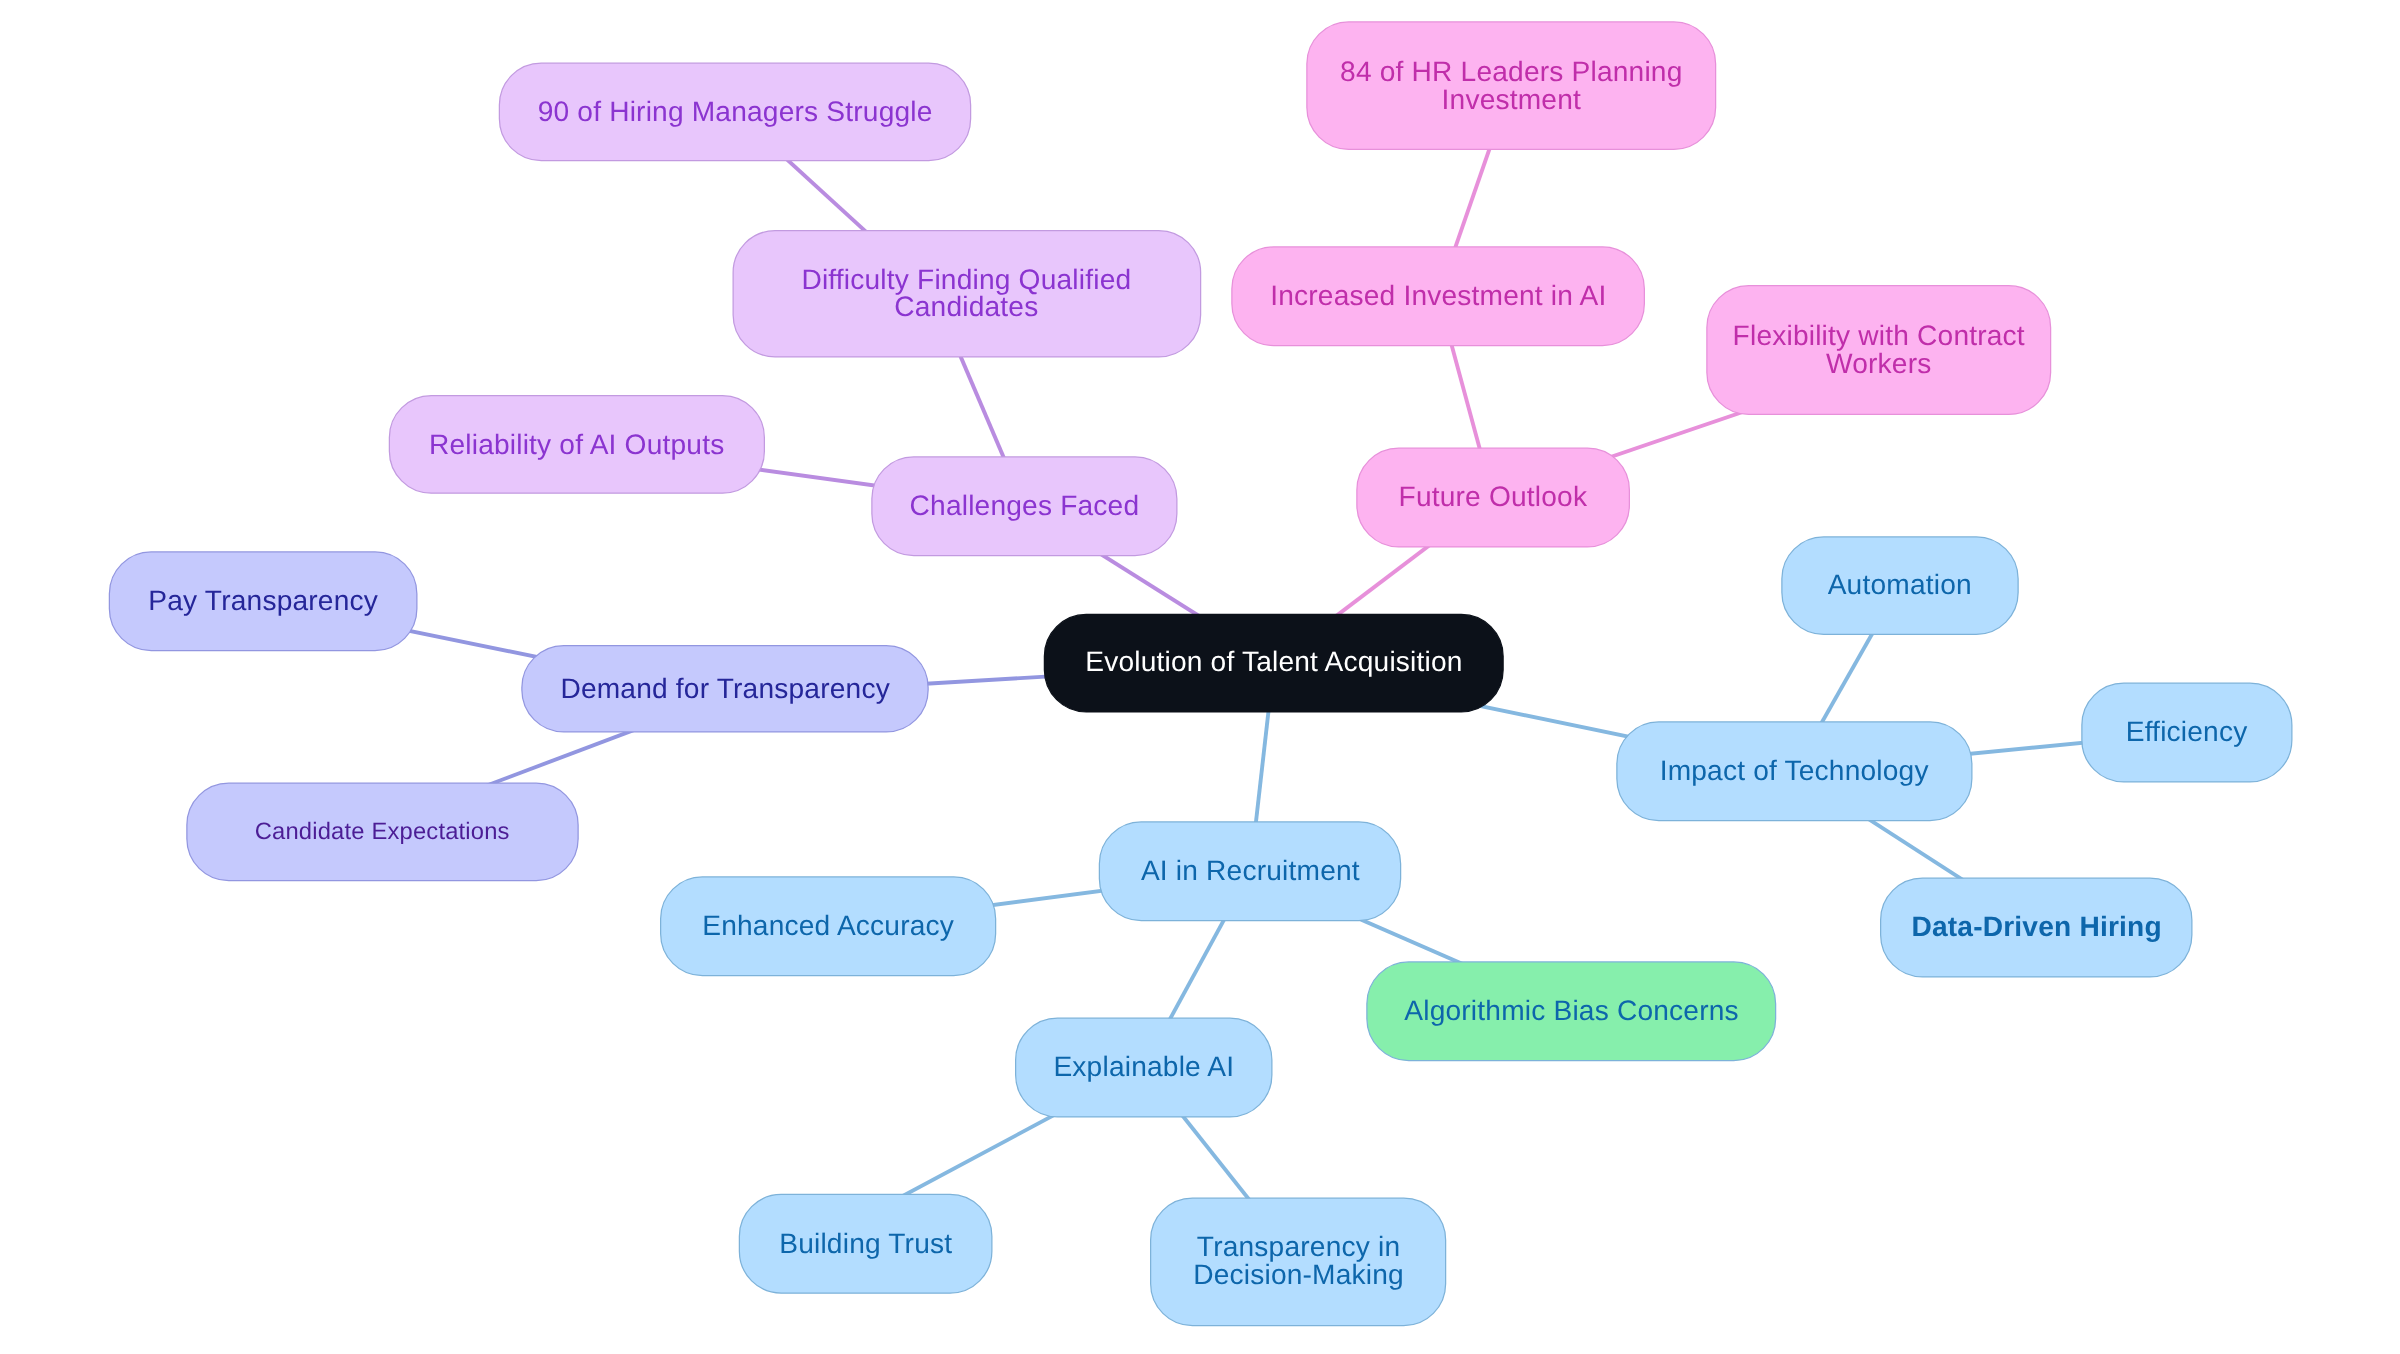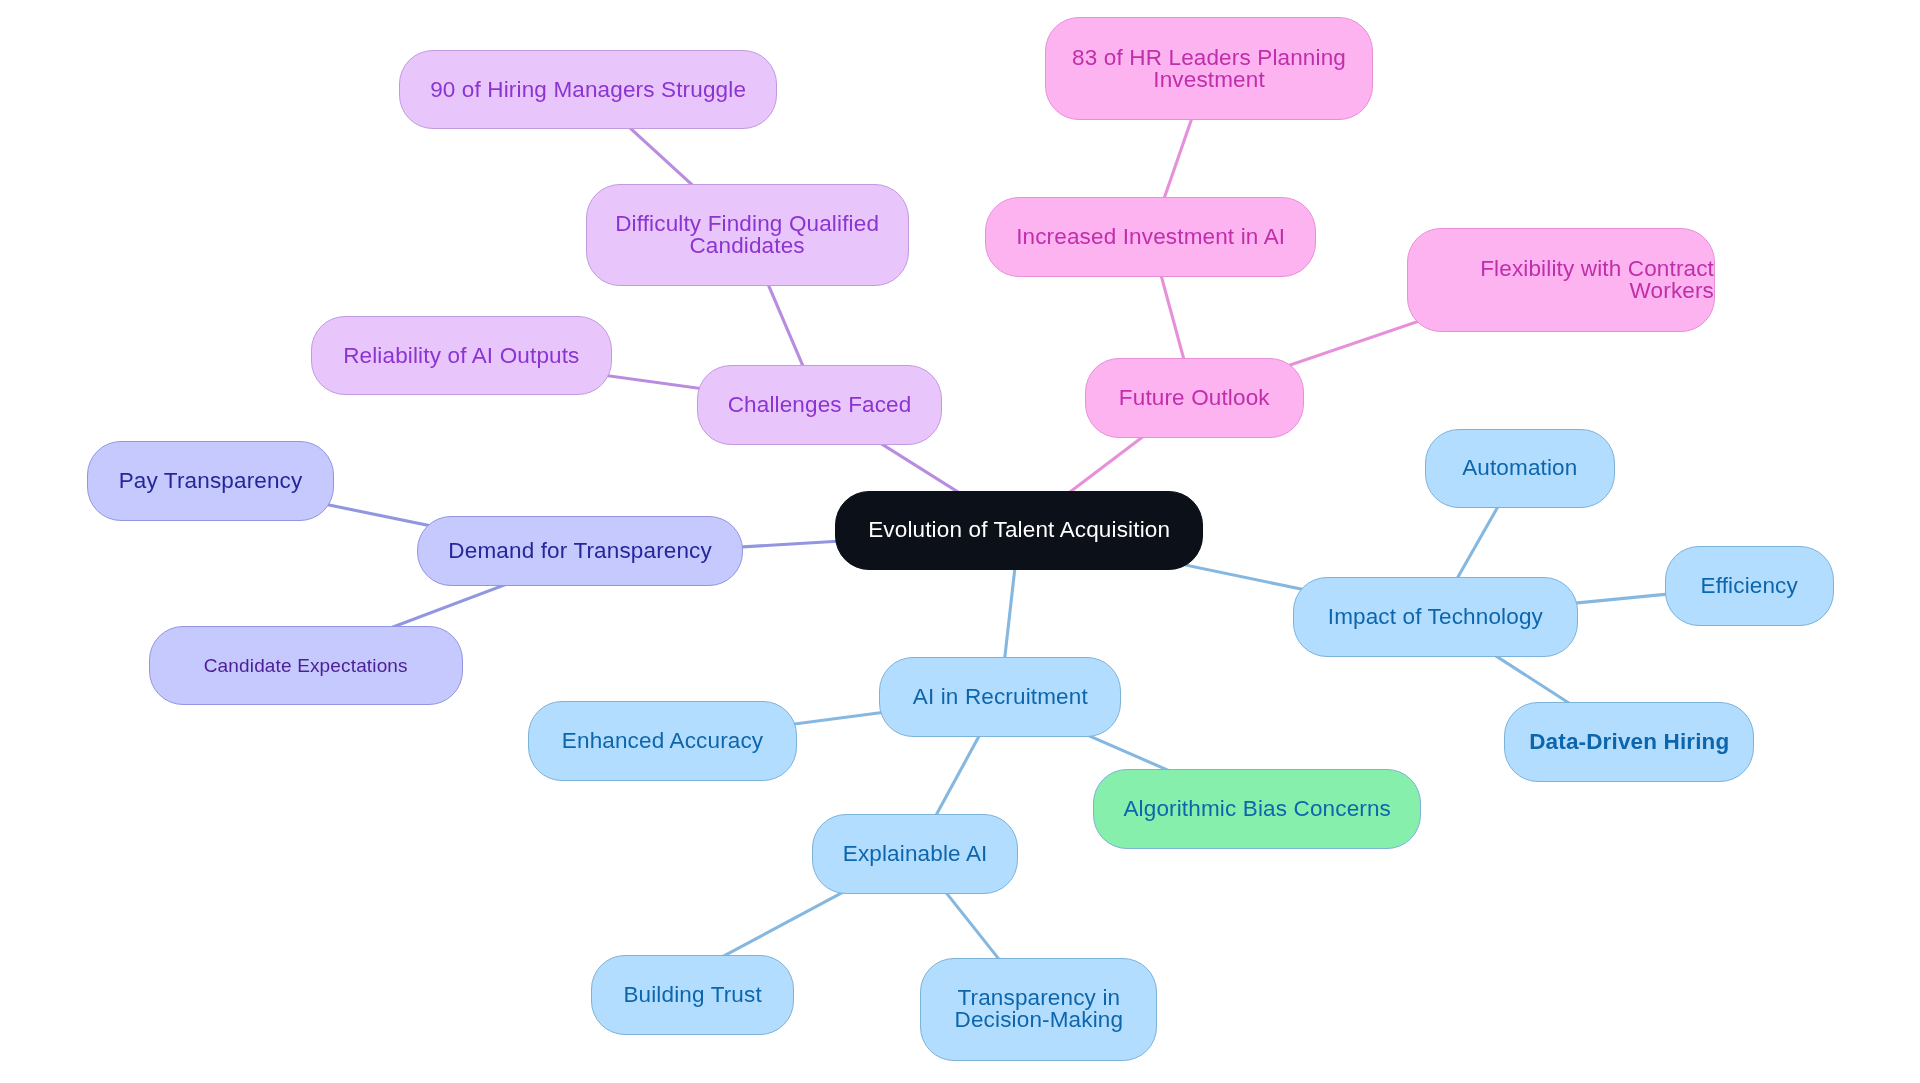--- a/index.html
+++ b/index.html
@@ -39,39 +39,39 @@
     <line class="edge" x1="915.1" y1="853.6500000000001" x2="1038.85" y2="1009.3499999999999" stroke="#85b8e0" stroke-width="3.1"></line>
   </svg>
 
   <div id="nodes">
     <div class="node theme-root" style="left: 834.8px; top: 491px; width: 368.7px; height: 79px; background: rgb(12, 17, 25); border-color: rgb(12, 17, 25); color: rgb(255, 255, 255); font-size: 22.5px;">
       <span class="lbl">Evolution of Talent Acquisition</span>
     </div>
     <div class="node theme-purple" style="left: 696.6px; top: 365px; width: 245.9px; height: 79.7px; background: rgb(232, 198, 252); border-color: rgb(194, 154, 224); color: rgb(139, 52, 208); font-size: 22.5px;">
       <span class="lbl">Challenges Faced</span>
     </div>
-    <div class="node theme-purple" style="left: 585.6px; top: 184.2px; width: 323px; height: 101.8px; background: rgb(232, 198, 252); border-color: rgb(194, 154, 224); color: rgb(139, 52, 208); font-size: 22.5px;">
+    <div class="node theme-purple" style="left: 585.6px; top: 184.2px; width: 375px; height: 101.8px; background: rgb(232, 198, 252); border-color: rgb(194, 154, 224); color: rgb(139, 52, 208); font-size: 22.5px;">
       <span class="lbl">Difficulty Finding Qualified Candidates</span>
     </div>
     <div class="node theme-purple" style="left: 398.8px; top: 49.8px; width: 378.6px; height: 79.6px; background: rgb(232, 198, 252); border-color: rgb(194, 154, 224); color: rgb(139, 52, 208); font-size: 22.5px;">
       <span class="lbl">90 of Hiring Managers Struggle</span>
     </div>
     <div class="node theme-purple" style="left: 310.7px; top: 316px; width: 301.3px; height: 79.1px; background: rgb(232, 198, 252); border-color: rgb(194, 154, 224); color: rgb(139, 52, 208); font-size: 22.5px;">
       <span class="lbl">Reliability of AI Outputs</span>
     </div>
     <div class="node theme-pink" style="left: 1084.8px; top: 358px; width: 219px; height: 79.5px; background: rgb(253, 179, 240); border-color: rgb(231, 144, 218); color: rgb(192, 46, 170); font-size: 22.5px;">
       <span class="lbl">Future Outlook</span>
     </div>
     <div class="node theme-pink" style="left: 985.2px; top: 197px; width: 331px; height: 79.9px; background: rgb(253, 179, 240); border-color: rgb(231, 144, 218); color: rgb(192, 46, 170); font-size: 22.5px;">
       <span class="lbl">Increased Investment in AI</span>
     </div>
     <div class="node theme-pink" style="left: 1045px; top: 17.3px; width: 328.1px; height: 103px; background: rgb(253, 179, 240); border-color: rgb(231, 144, 218); color: rgb(192, 46, 170); font-size: 22.5px;">
-      <span class="lbl">83 of HR Leaders Planning Investment</span>
+      <span class="lbl">84 of HR Leaders Planning Investment</span>
     </div>
-    <div class="node theme-pink" style="left: 1407px; top: 228px; width: 308px; height: 103.6px; background: rgb(253, 179, 240); border-color: rgb(231, 144, 218); color: rgb(192, 46, 170); font-size: 22.5px; text-align: right;">
+    <div class="node theme-pink" style="left: 1365px; top: 228px; width: 276px; height: 103.6px; background: rgb(253, 179, 240); border-color: rgb(231, 144, 218); color: rgb(192, 46, 170); font-size: 22.5px;">
       <span class="lbl">Flexibility with Contract Workers</span>
     </div>
     <div class="node theme-peri" style="left: 417.4px; top: 516.2px; width: 325.5px; height: 70px; background: rgb(197, 201, 253); border-color: rgb(146, 150, 224); color: rgb(37, 38, 153); font-size: 22.5px;">
       <span class="lbl">Demand for Transparency</span>
     </div>
     <div class="node theme-peri" style="left: 87.2px; top: 440.8px; width: 246.7px; height: 79.8px; background: rgb(197, 201, 253); border-color: rgb(146, 150, 224); color: rgb(37, 38, 153); font-size: 22.5px;">
       <span class="lbl">Pay Transparency</span>
     </div>
     <div class="node theme-peri" style="left: 149px; top: 626.1px; width: 313.5px; height: 79.4px; background: rgb(197, 201, 253); border-color: rgb(146, 150, 224); color: #4c1d95; font-size: 19px;">
       <span class="lbl">Candidate Expectations</span>

